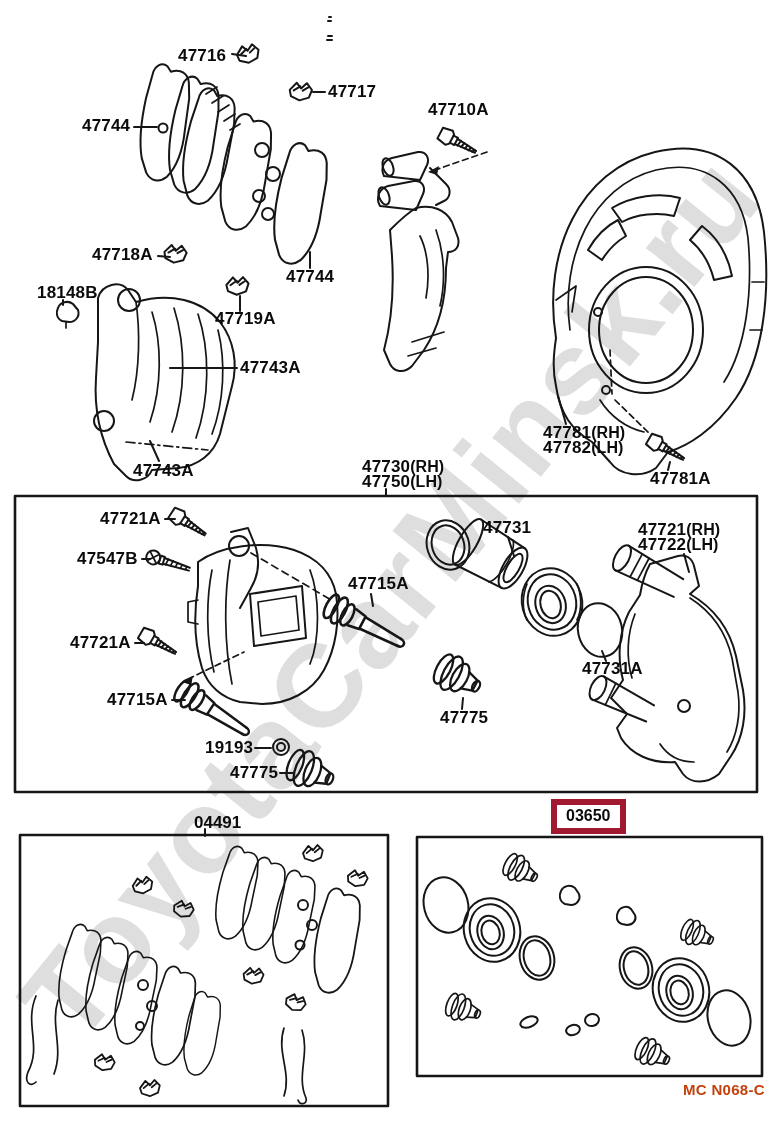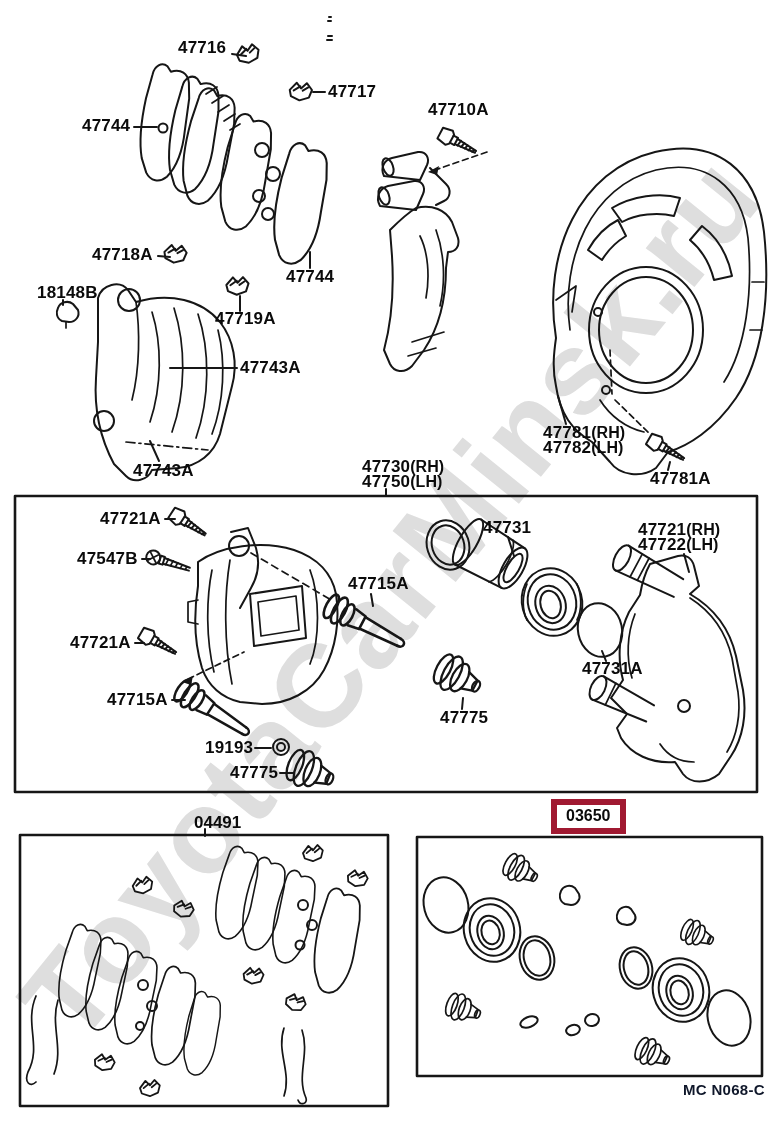--- a/index.html
+++ b/index.html
@@ -22,21 +22,21 @@
   .lbl {
     position:absolute; font:700 17px "Liberation Sans", sans-serif;
     color:#0b0b0b; letter-spacing:0.2px; white-space:nowrap; line-height:15px;
   }
   .lbl .suf { font-size:16px; letter-spacing:0;text-align:right; }
   .kitnum { position:absolute; font:700 17px "Liberation Sans", sans-serif; color:#0b0b0b;padding-left:16px; }
   .hl-box {
     position:absolute; border:6px solid #a01931; background:#ffffff;
     padding:2px 9px 3px; font:700 16px "Liberation Sans", sans-serif; color:#0b0b0b;
   }
-  .code { position:absolute; font:700 15px "Liberation Sans", sans-serif; color:#0f172a; letter-spacing:0.3px; }
+  .code { position:absolute; font:700 15px "Liberation Sans", sans-serif; color:#c2410c; letter-spacing:0.3px; }
 </style>
 </head>
 <body>
 
 <div class="stage">
 
   <div class="watermark" style="color: rgb(222, 222, 222);">ToyotaCarMinsk.ru</div>
 
   <svg class="art" width="776" height="1136" viewBox="0 0 776 1136">
     <defs>
@@ -315,21 +315,21 @@
       <path d="M508,537 L514,556"></path>
       <path d="M684,554 L689,572"></path>
       <path d="M602,651 L606,661"></path>
       <path d="M463,698 L462,709"></path>
       <path d="M255,748 L271,748"></path>
       <path d="M280,773 L294,773"></path>
       <path d="M205,829 L205,836"></path>
     </g>
   </svg>
 
-  <div class="lbl" style="left:178px; top:40px">47716</div>
+  <div class="lbl" style="left:178px; top:48px">47716</div>
   <div class="lbl" style="left:328px; top:84px">47717</div>
   <div class="lbl" style="left:82px;  top:118px">47744</div>
   <div class="lbl" style="left:428px; top:102px">47710A</div>
   <div class="lbl" style="left:92px;  top:247px">47718A</div>
   <div class="lbl" style="left:37px;  top:285px">18148B</div>
   <div class="lbl" style="left:215px; top:311px">47719A</div>
   <div class="lbl" style="left:286px; top:269px">47744</div>
   <div class="lbl" style="left:240px; top:360px">47743A</div>
   <div class="lbl" style="left:133px; top:463px">47743A</div>
 

